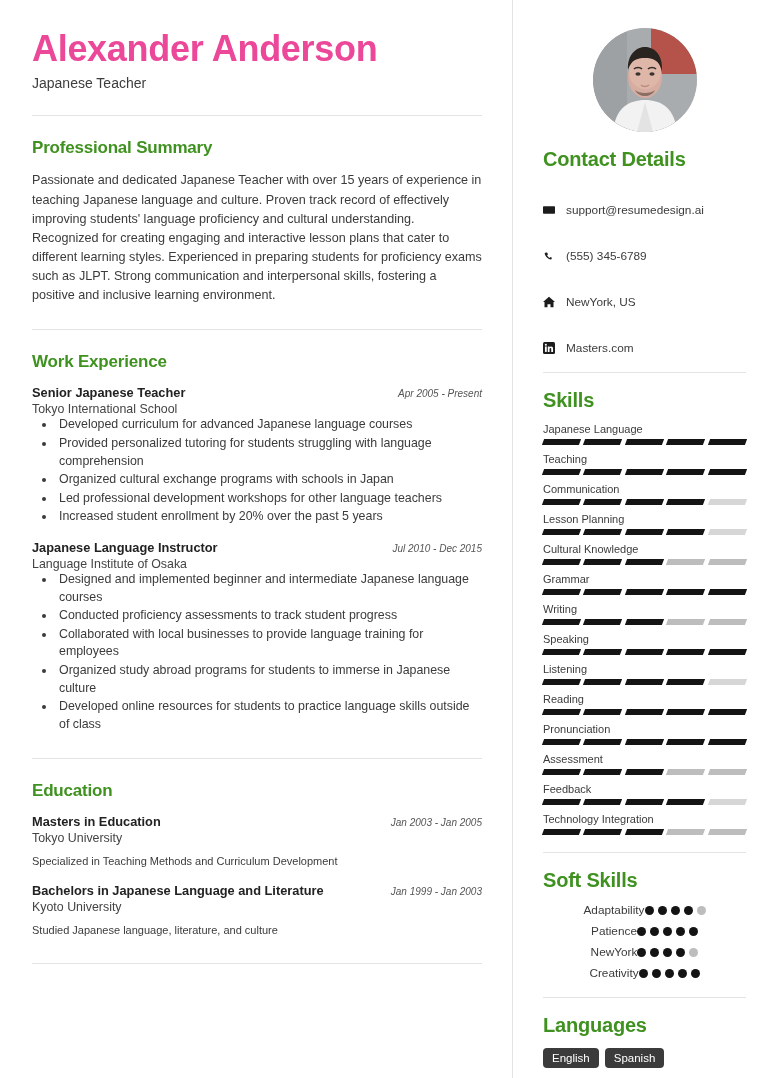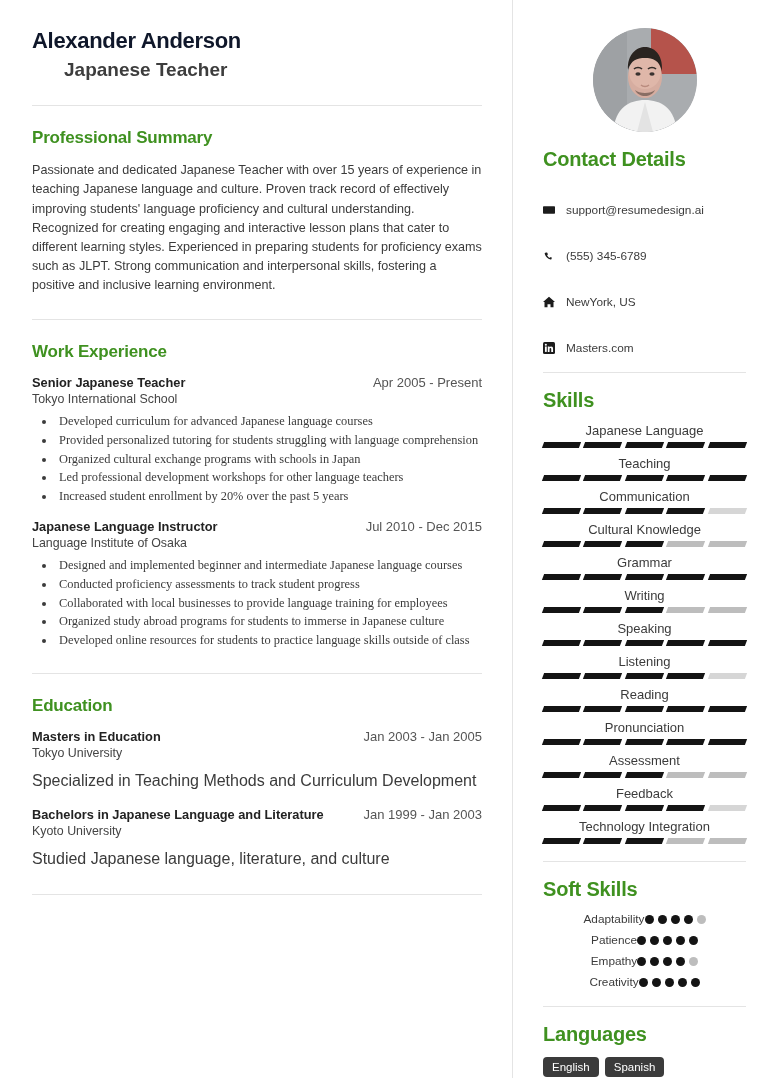--- a/index.html
+++ b/index.html
@@ -20,32 +20,31 @@
   }
 
   
   .left-col {
     width: 513px;
     padding: 28px 30px 0 32px;
     border-right: 1px solid #e4e4e4;
   }
 
   .name {
-    font-size: 22px;
+    font-size: 36px;
     font-weight: bold;
-    color: #0f172a;
+    color: #ec4899;
     letter-spacing: -0.3px;
     line-height: 1.15;
   }
   .job-title {
-    font-size: 19px;
+    font-size: 14px;
     color: #3d3d3d;
     margin-top: 6px;
-    font-weight: bold;
-    margin-left: 32px;
+    font-weight: normal;
   }
 
   .hr {
     border: 0;
     border-top: 1px solid #e4e4e4;
     margin: 24px 0 0 0;
   }
 
   .section { margin-top: 22px; }
   .section-title {
@@ -70,41 +69,41 @@
     display: flex;
     justify-content: space-between;
     align-items: baseline;
   }
   .entry-role {
     font-size: 12.8px;
     font-weight: bold;
     color: #222;
   }
   .entry-date {
-    font-size: 13px;
+    font-size: 10px;
     color: #555;
     white-space: nowrap;
     padding-left: 12px;
+    font-style: italic;
   }
   .entry-org {
     font-size: 12.4px;
     color: #444;
     margin-top: 2px;
   }
   .entry-desc {
-    font-size: 16px;
+    font-size: 11px;
     color: #3b3b3b;
     margin-top: 9px;
     line-height: 1.45;
   }
   ul.bullets {
-    margin: 7px 0 0 0;
+    margin: 0 0 0 0;
     padding-left: 24px;
     list-style: disc;
-    font-family: Liberation Serif, serif;
   }
   ul.bullets li {
     font-size: 12.4px;
     line-height: 1.42;
     color: #3b3b3b;
     margin-bottom: 1px;
     padding-left: 3px;
   }
 
   
@@ -154,24 +153,23 @@
     display: flex;
     align-items: center;
     color: #1c1c1c;
   }
   .contact-icon svg { width: 12px; height: 12px; fill: #1c1c1c; }
   .contact-text { padding-left: 5px; }
 
   
   .skill { margin-bottom: 8px; }
   .skill-name {
-    font-size: 13px;
+    font-size: 11px;
     color: #3b3b3b;
     margin-bottom: 4px;
-    text-align: center;
   }
   .skill-bars {
     display: flex;
     gap: 4px;
   }
   .seg {
     flex: 1 1 0;
     height: 6px;
     background: #141414;
     transform: skewX(-20deg);
@@ -390,20 +388,30 @@
             <div class="skill-name">Communication</div>
             <div class="skill-bars">
               <span class="seg"></span>
               <span class="seg"></span>
               <span class="seg"></span>
               <span class="seg"></span>
               <span class="seg faint"></span>
             </div>
           </div>
           <div class="skill">
+            <div class="skill-name">Lesson Planning</div>
+            <div class="skill-bars">
+              <span class="seg"></span>
+              <span class="seg"></span>
+              <span class="seg"></span>
+              <span class="seg"></span>
+              <span class="seg faint"></span>
+            </div>
+          </div>
+          <div class="skill">
             <div class="skill-name">Cultural Knowledge</div>
             <div class="skill-bars">
               <span class="seg"></span>
               <span class="seg"></span>
               <span class="seg"></span>
               <span class="seg off"></span>
               <span class="seg off"></span>
             </div>
           </div>
           <div class="skill">
@@ -518,21 +526,21 @@
             <span class="soft-name">Patience</span>
             <span class="dots">
               <span class="dot"></span>
               <span class="dot"></span>
               <span class="dot"></span>
               <span class="dot"></span>
               <span class="dot"></span>
             </span>
           </div>
           <div class="soft-row">
-            <span class="soft-name">Empathy</span>
+            <span class="soft-name">NewYork</span>
             <span class="dots">
               <span class="dot"></span>
               <span class="dot"></span>
               <span class="dot"></span>
               <span class="dot"></span>
               <span class="dot off"></span>
             </span>
           </div>
           <div class="soft-row">
             <span class="soft-name">Creativity</span>

